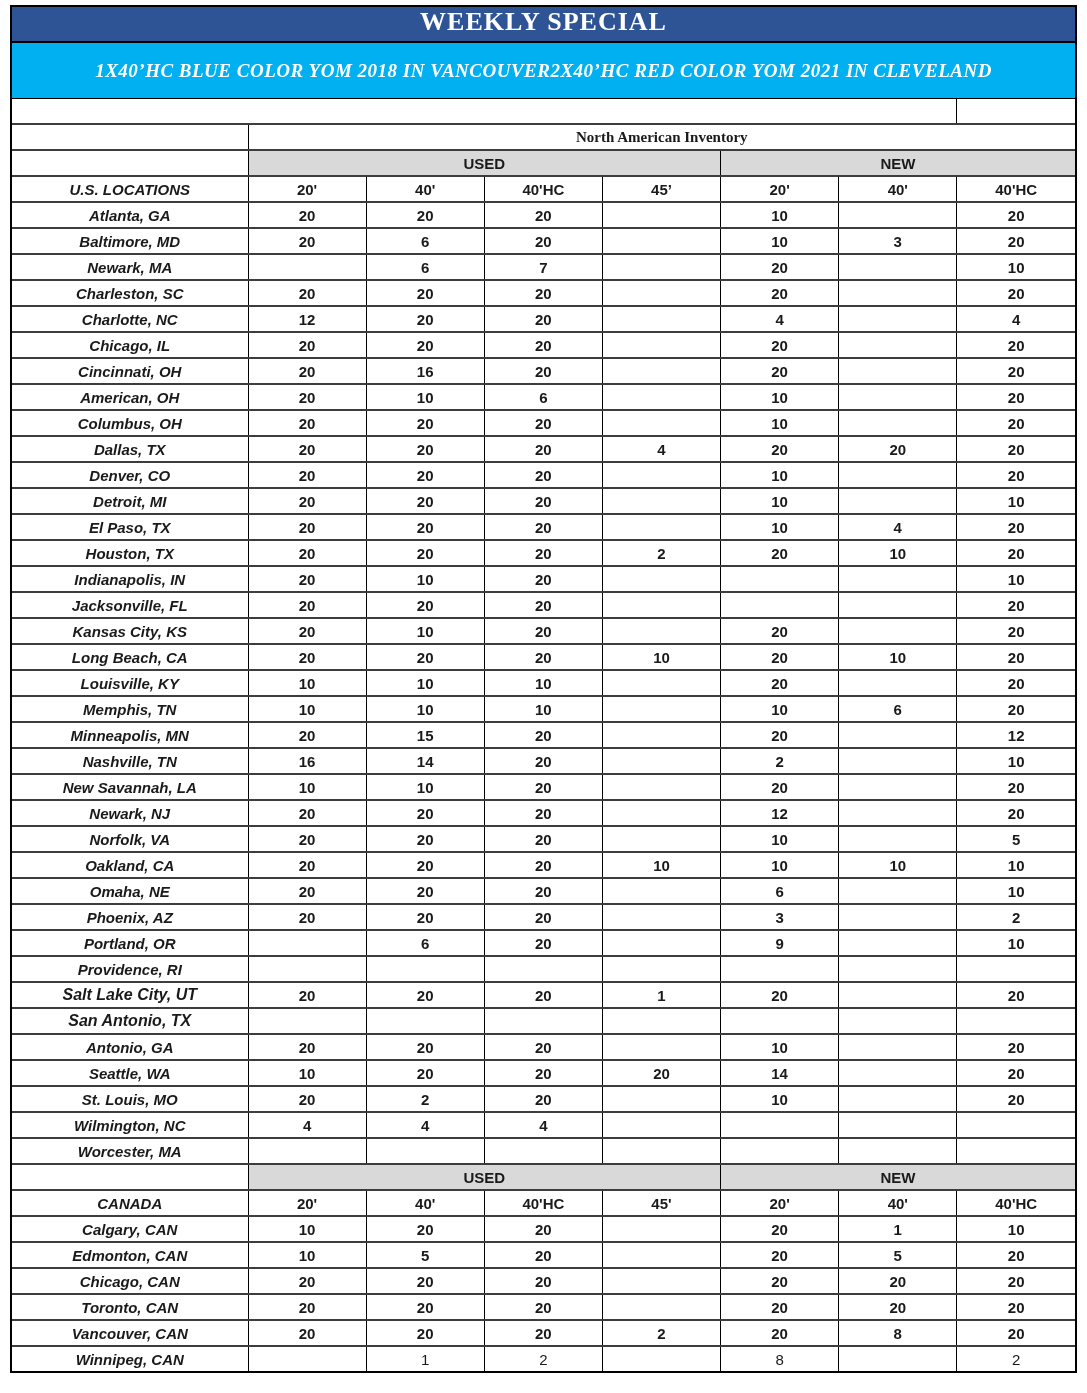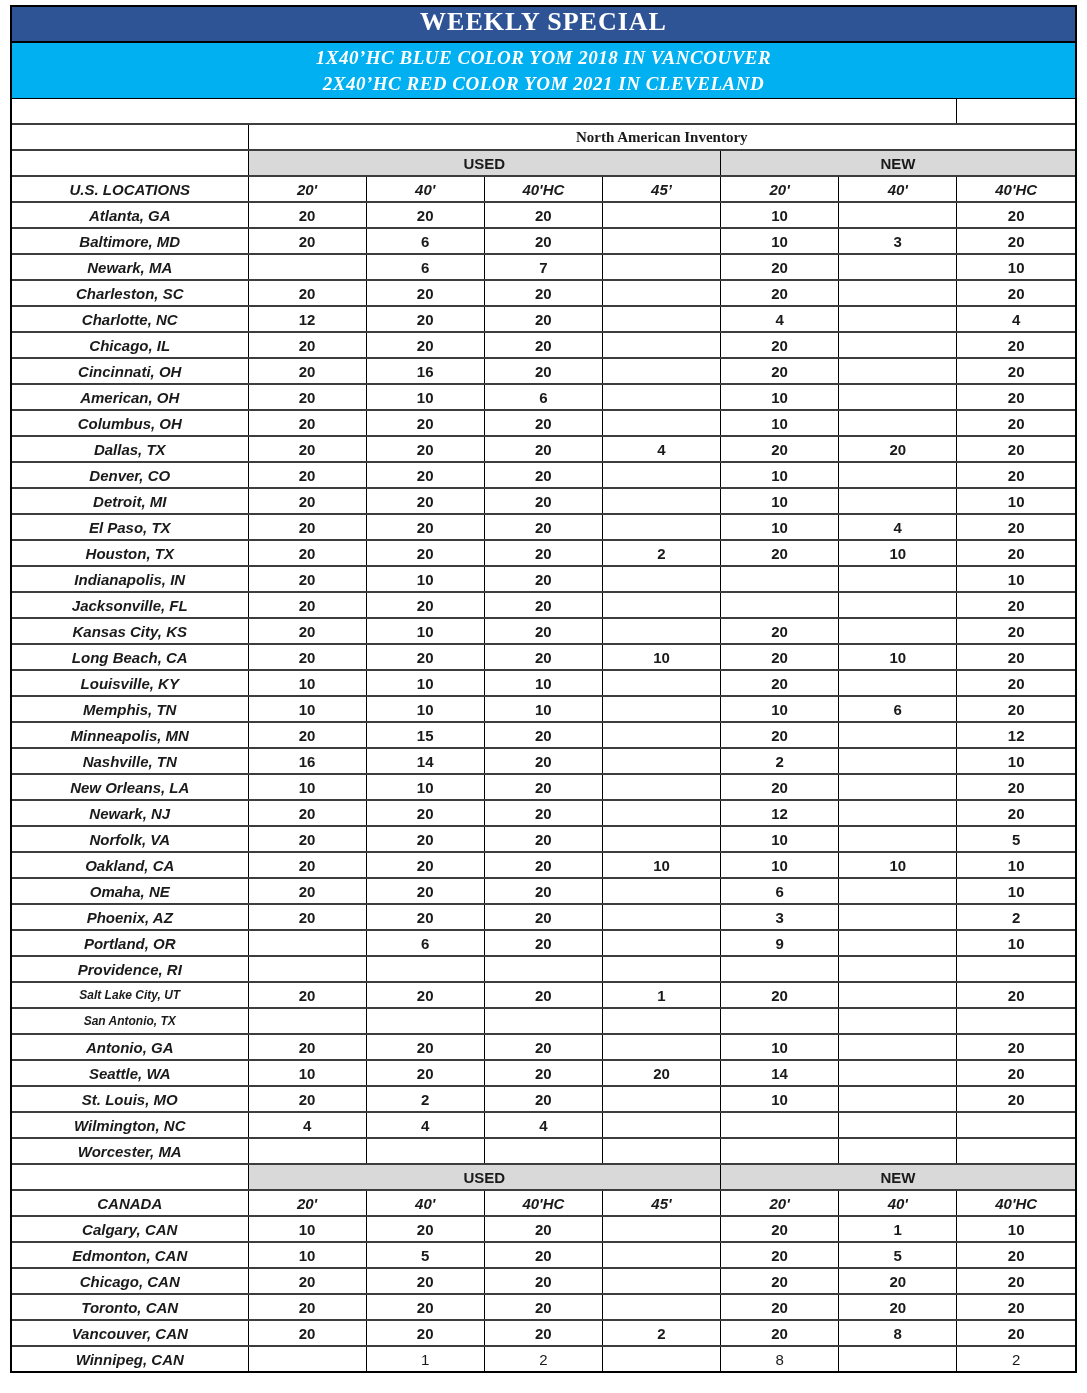--- a/index.html
+++ b/index.html
@@ -25,21 +25,21 @@
     font-family: "Liberation Serif", serif;
     font-weight: bold;
     font-size: 26px;
     color: #fff;
     letter-spacing: 1px;
   }
   .banner {
     height: 55px;
     background: var(--banner-bg, #00B0F0);
     border-bottom: 1px solid #000;
-    display: flex; flex-direction: column; align-items: center; justify-content: center;
+    display: flex; flex-direction: row; align-items: center; justify-content: center;
   }
   .banner-line {
     font-family: "Liberation Serif", serif;
     font-style: italic;
     font-weight: bold;
     font-size: 19px;
     line-height: 26px;
     color: #fff;
     text-align: center;
     letter-spacing: 0.5px;
@@ -69,25 +69,25 @@
     font-weight: bold;
     font-size: 17px;
     color: #000;
   }
   .group-cell {
     background: var(--group-bg, #D9D9D9);
     font-weight: bold;
     font-size: 16px;
     color: #000;
   }
-  .col-head { font-weight: bold; font-size: 16px; color: #000; font-style: italic; }
+  .col-head { font-weight: bold; font-size: 16px; color: #000; }
   .loc-head { font-weight: bold; font-style: italic; font-size: 16px; color: #000; }
   td.loc { font-weight: bold; font-style: italic; font-size: 15px; }
   td.val { font-weight: bold; }
-  tr.small td.loc { font-size: 12px; }
+  tr.small td.loc { font-size: 16px; }
   td.val.light { font-weight: normal; }
 </style>
 </head>
 <body>
 
 <div class="sheet">
 
   <div class="title-bar">
     <span class="title-text">WEEKLY SPECIAL</span>
   </div>
@@ -344,21 +344,21 @@
           <td class="loc">Nashville, TN</td>
           <td class="val">16</td>
           <td class="val">14</td>
           <td class="val">20</td>
           <td class="val"></td>
           <td class="val">2</td>
           <td class="val"></td>
           <td class="val">10</td>
         </tr>
         <tr>
-          <td class="loc">New Orleans, LA</td>
+          <td class="loc">New Savannah, LA</td>
           <td class="val">10</td>
           <td class="val">10</td>
           <td class="val">20</td>
           <td class="val"></td>
           <td class="val">20</td>
           <td class="val"></td>
           <td class="val">20</td>
         </tr>
         <tr>
           <td class="loc">Newark, NJ</td>

